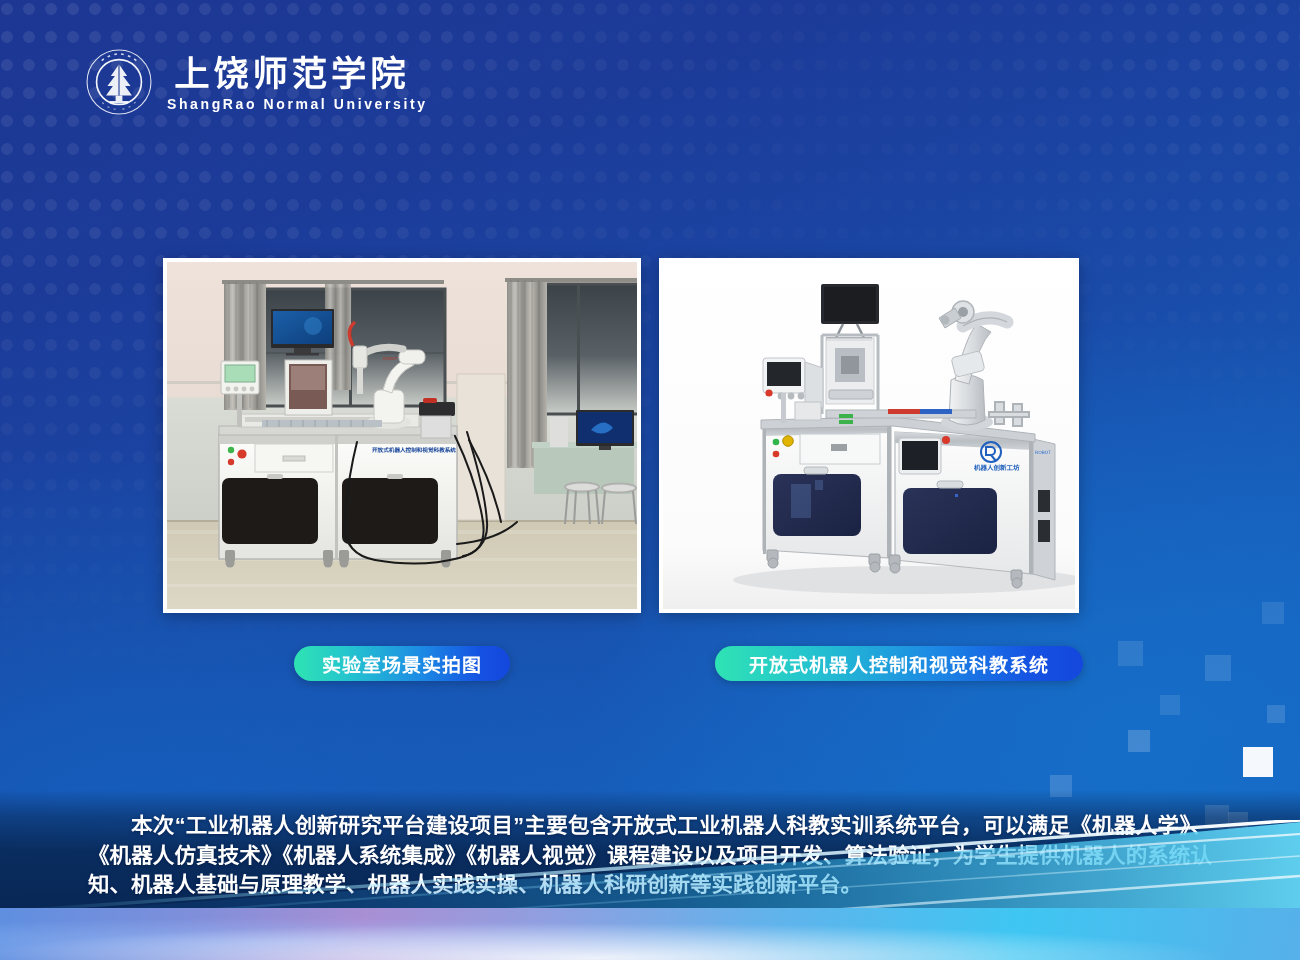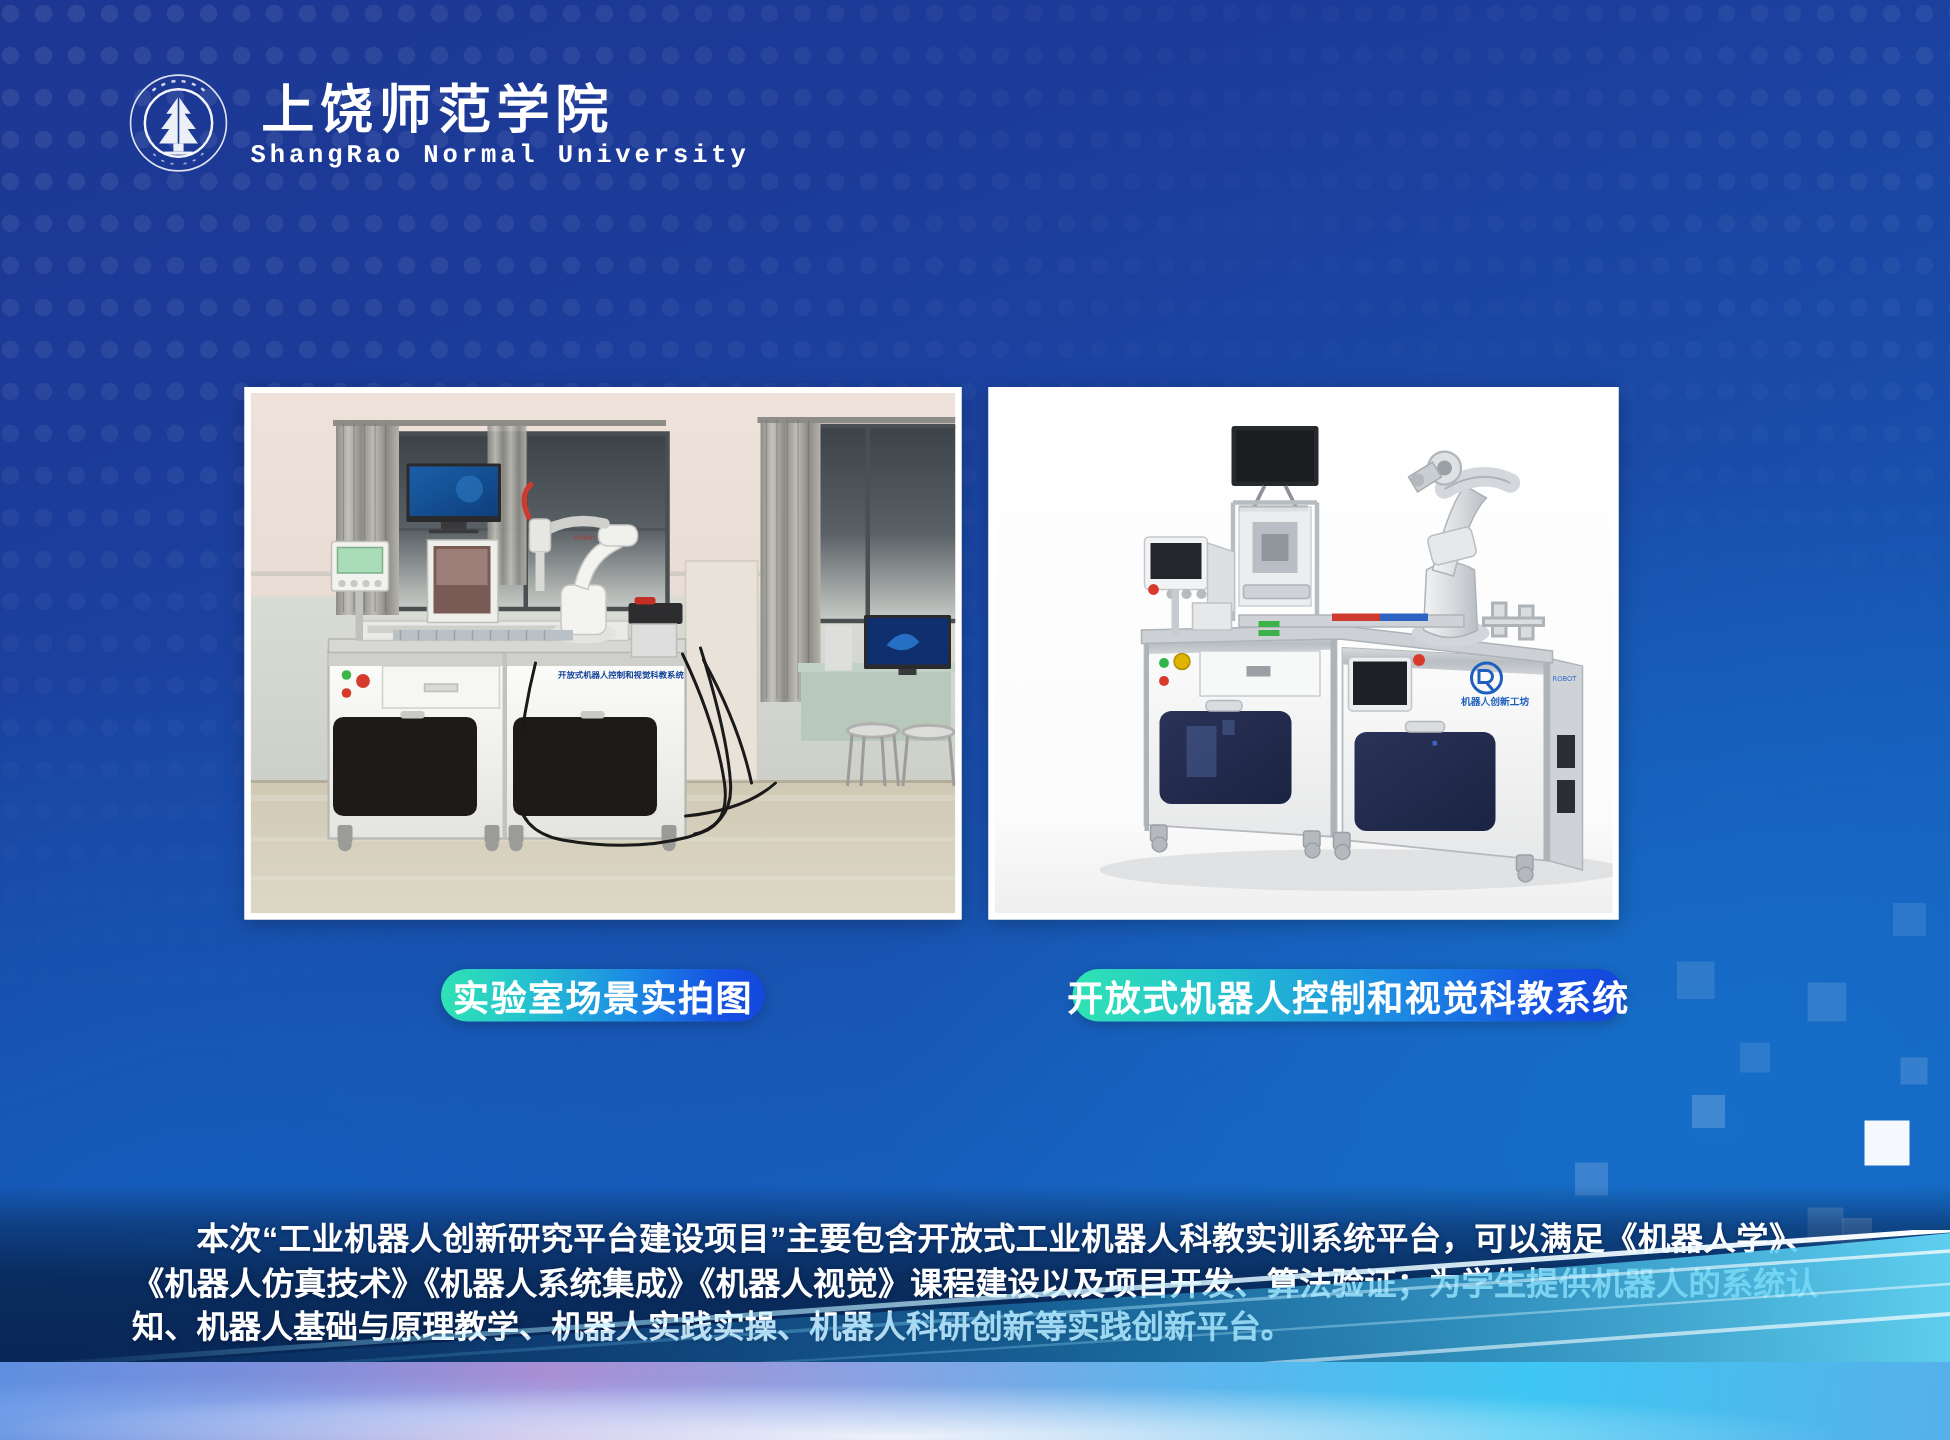--- a/index.html
+++ b/index.html
@@ -49,43 +49,43 @@
 
   
   .sq { position:absolute; background:#ffffff; pointer-events:none; }
 
   
   #header { position:absolute; left:85px; top:48px; display:flex; align-items:center; gap:14px; }
   .logo-seal { width:68px; height:68px; flex:0 0 auto; }
   .logo-text { display:flex; flex-direction:column; }
   .logo-cn { height:44px; }
   .logo-en {
-    font-family:Liberation Mono, monospace;
-    font-size:17px; font-weight:700; color:#ffffff;
+    font-family:Liberation Sans, sans-serif;
+    font-size:14px; font-weight:700; color:#ffffff;
     letter-spacing:2.6px; margin-top:0; white-space:nowrap;
   }
 
   
   .photo-frame {
     position:absolute;
     border:4px solid #ffffff;
     background:#ffffff;
     overflow:hidden;
     box-shadow:0 3px 14px rgba(0,0,0,.28);
   }
   #photo-left  { left:163px; top:258px; width:478px; height:355px; }
   #photo-right { left:659px; top:258px; width:420px; height:355px; }
   .photo-inner { position:absolute; inset:0; overflow:hidden; }
 
   
   .caption-pill {
     position:absolute; height:35px;
     border-radius:18px;
     display:flex; align-items:center; justify-content:center;
-    color:#ffffff; font-size:24px; font-weight:700;
+    color:#ffffff; font-size:19px; font-weight:700;
     letter-spacing:1px;
     background:linear-gradient(90deg,#2fe3b3 0%,#24c3cf 26%,#1d8ce4 58%,#1552e2 86%,#1447dd 100%);
     box-shadow:0 2px 8px rgba(0,0,0,.22);
     white-space:nowrap;
   }
   #caption-left  { left:294px; top:646px; width:216px; }
   #caption-right { left:715px; top:646px; width:368px; }
 
   
   #bottom-band {

